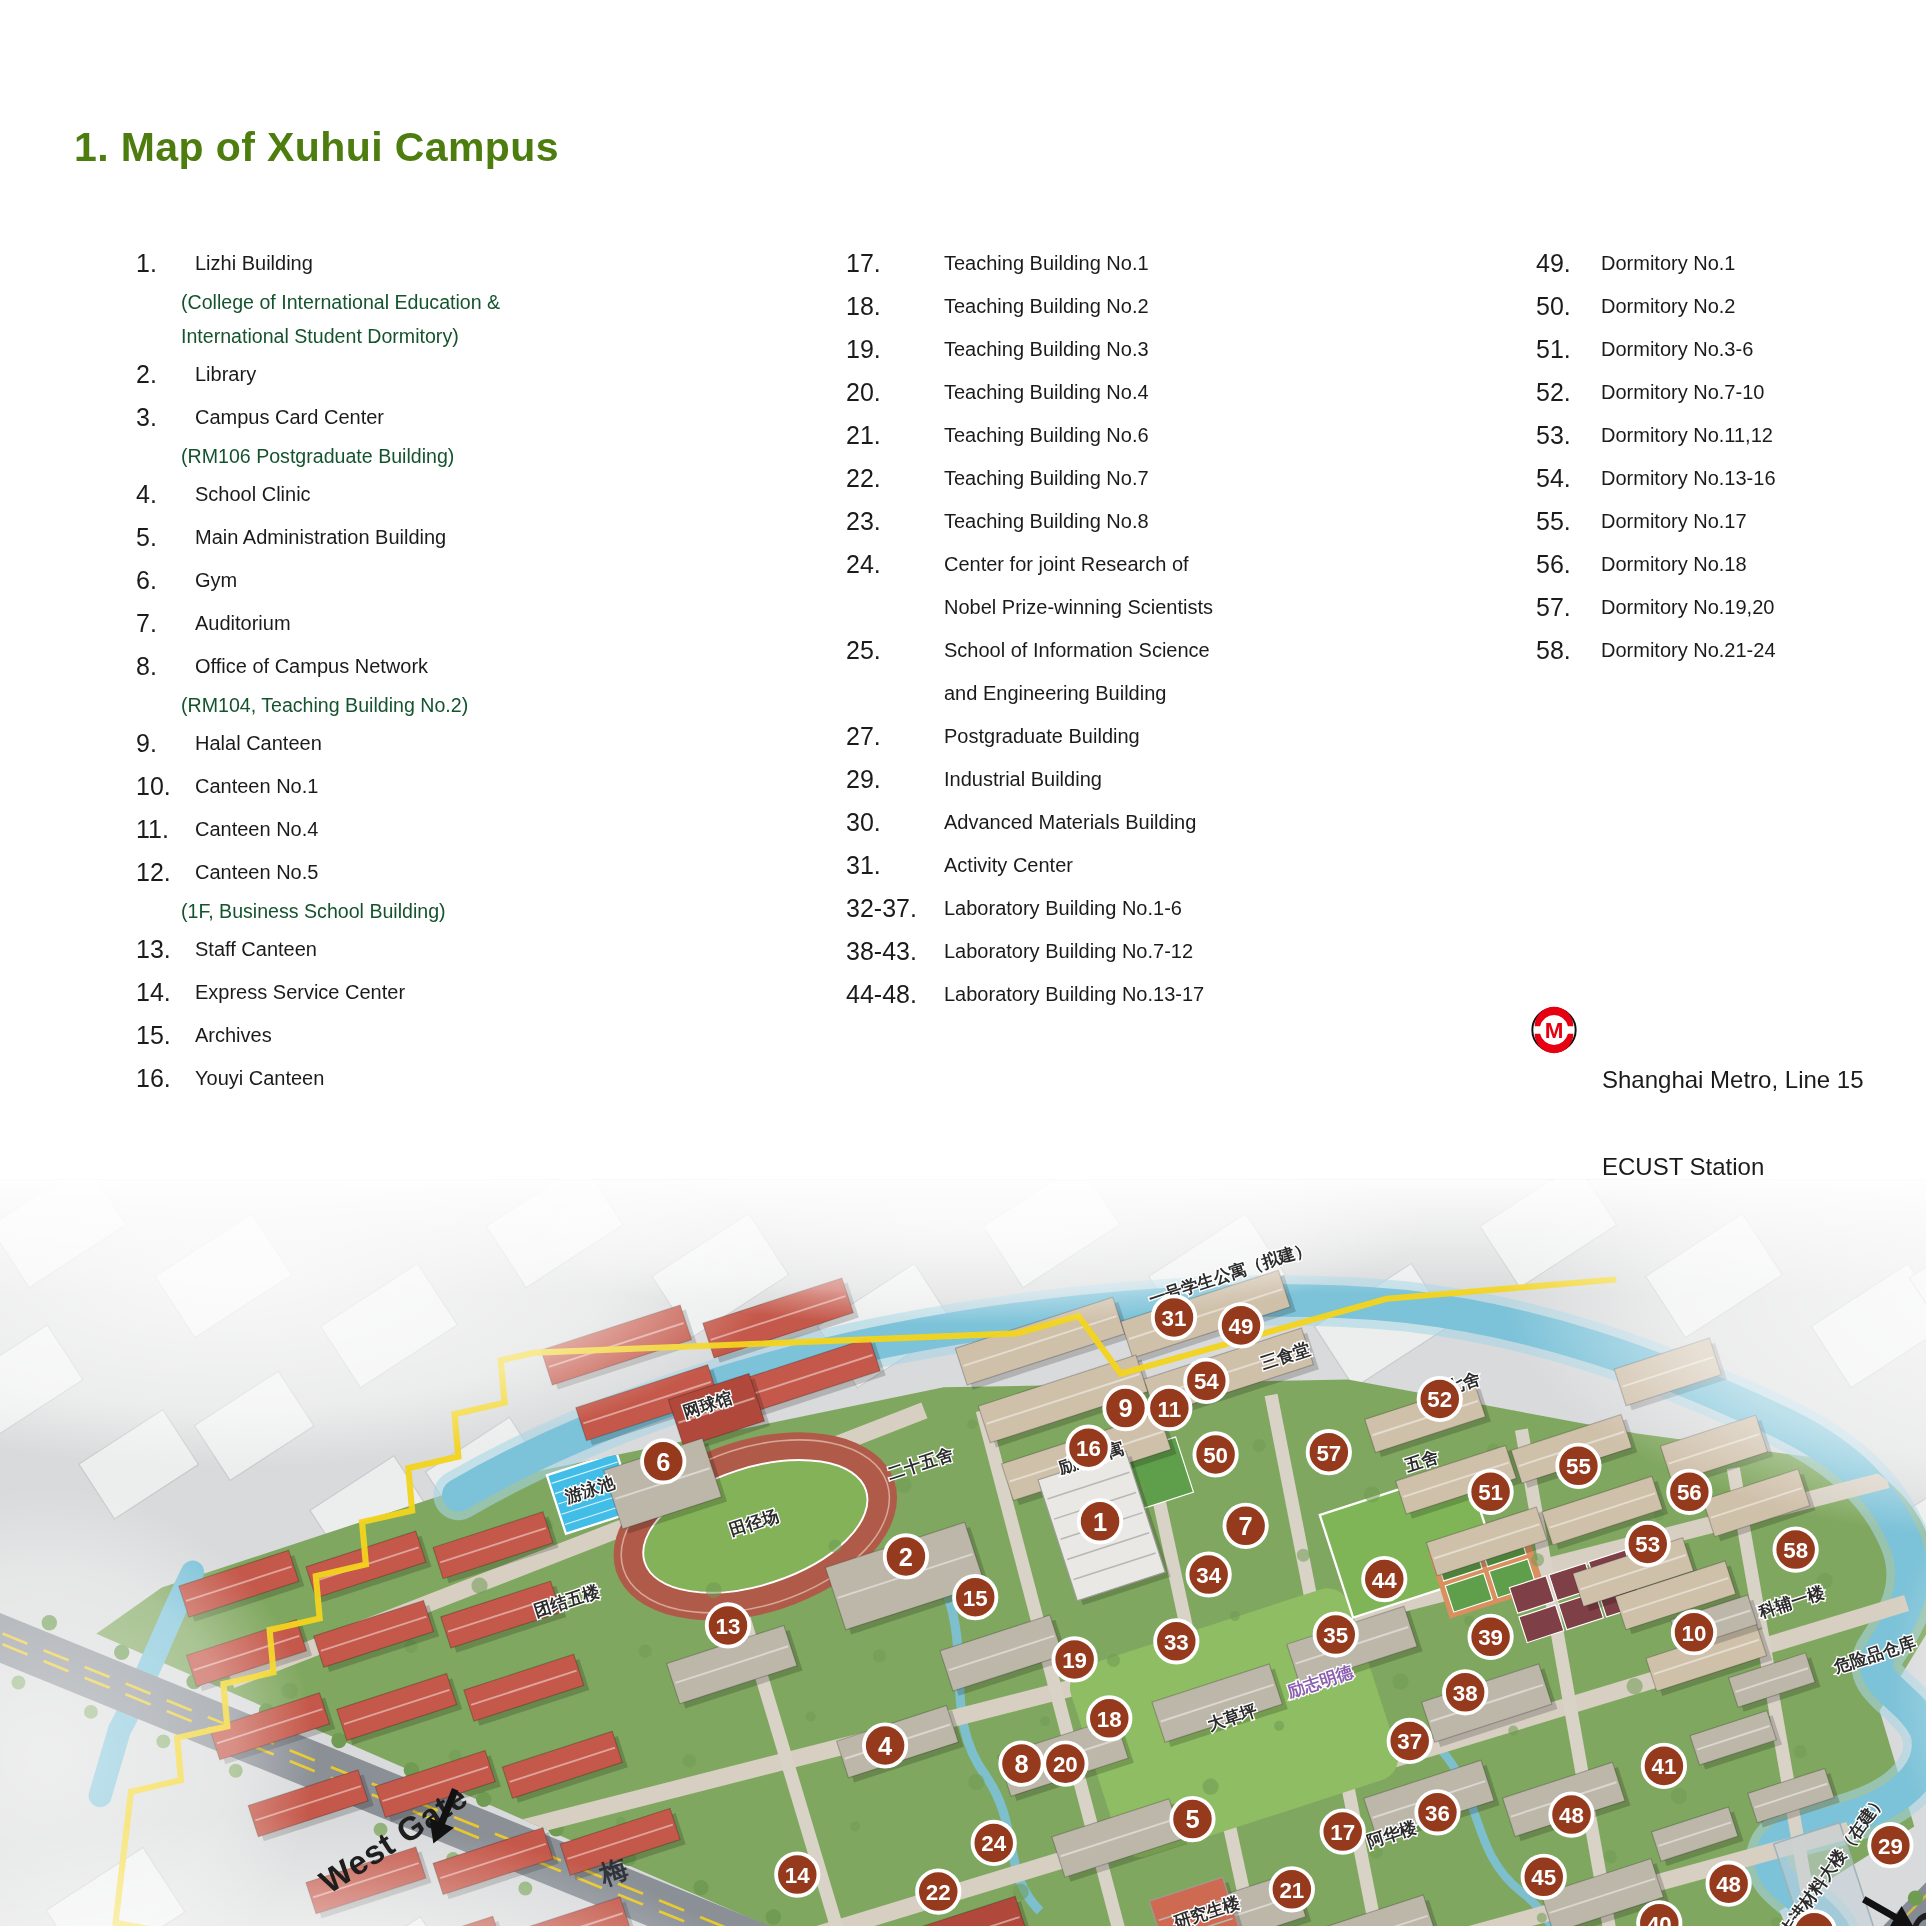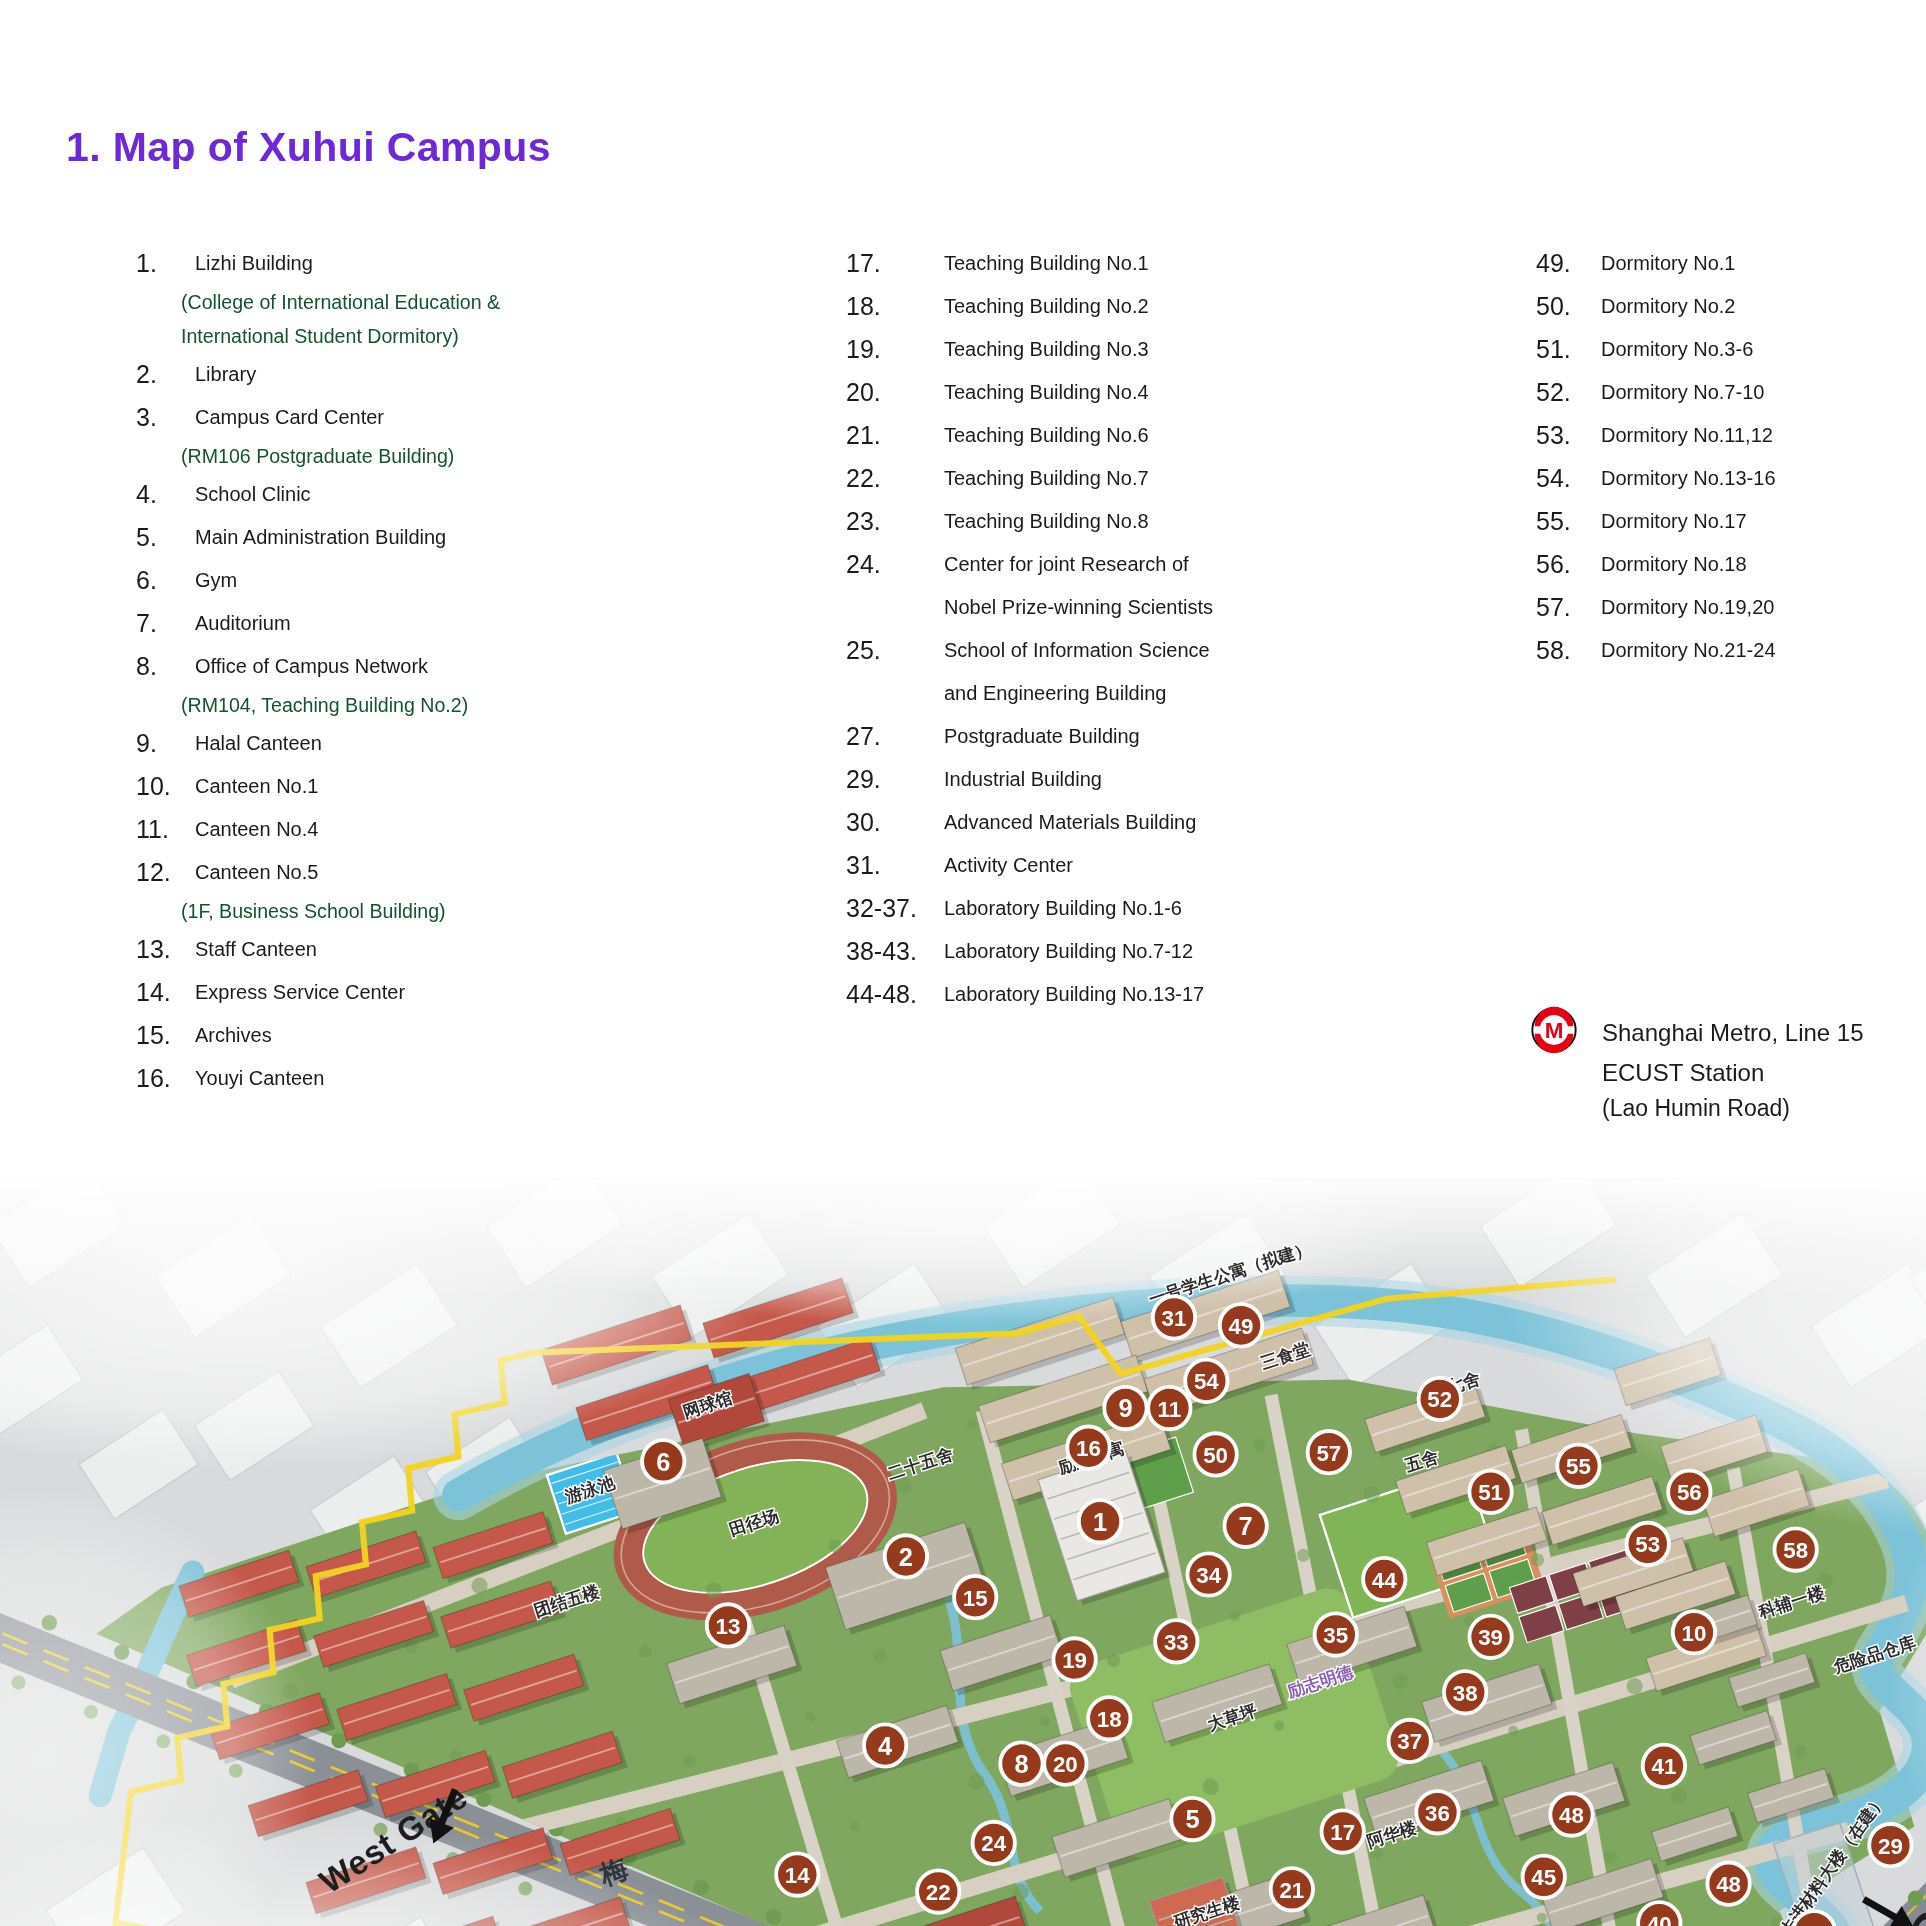--- a/index.html
+++ b/index.html
@@ -1,34 +1,34 @@
 <!DOCTYPE html>
 <html style="font-size:6.2px"><head>
 <meta charset="utf-8">
 <style>
   html,body{margin:0;padding:0;background:#ffffff;}
   body{width:2311px;height:2311px;position:relative;overflow:hidden;
        font-family:"Liberation Sans","DejaVu Sans",sans-serif;color:#1b1b1b;}
-  #title{position:absolute;left:66px;top:97px;font-size:41px;font-weight:700;
-         letter-spacing:0.4px;color:#6d28d9;}
+  #title{position:absolute;left:74px;top:97px;font-size:41px;font-weight:700;
+         letter-spacing:0.4px;color:#4d7c0f;}
   .col{position:absolute;top:242px;}
   #col1{left:136px;width:678px;}
   #col2{left:806px;width:732px;}
   #col3{left:1536px;width:655px;}
   .item{display:flex;align-items:flex-start;}
   .num{flex:0 0 auto;font-size:25px;line-height:43px;}
   #col1 .num{width:59px;}
   #col2 .num{width:98px;margin-left:40px;}
   #col3 .num{width:65px;}
   .lines{font-size:20px;line-height:43px;}
   .note{font-size:19.6px;line-height:34px;color:#14532d;}
   #col1 .note{margin-left:45px;}
   #metro-note{position:absolute;left:1530px;top:1006px;display:flex;align-items:flex-start;}
   #metro-note .mtxt{margin-left:24px;padding-top:7px;}
-  #metro-note .l1,#metro-note .l2{font-size:24px;line-height:40px;}
+  #metro-note .l1,#metro-note .l2{font-size:24px;line-height:40px;margin-top:47px;}
   #metro-note .l3{font-size:23px;line-height:31px;}
   #map{position:absolute;left:0;top:1179px;width:2311px;height:1133px;}
   #map svg{position:absolute;left:0;top:0;}
   .mk-label{paint-order:stroke;}
 </style>
 </head>
 <body>
 
 <h1 id="title">1. Map of Xuhui Campus</h1>
 

